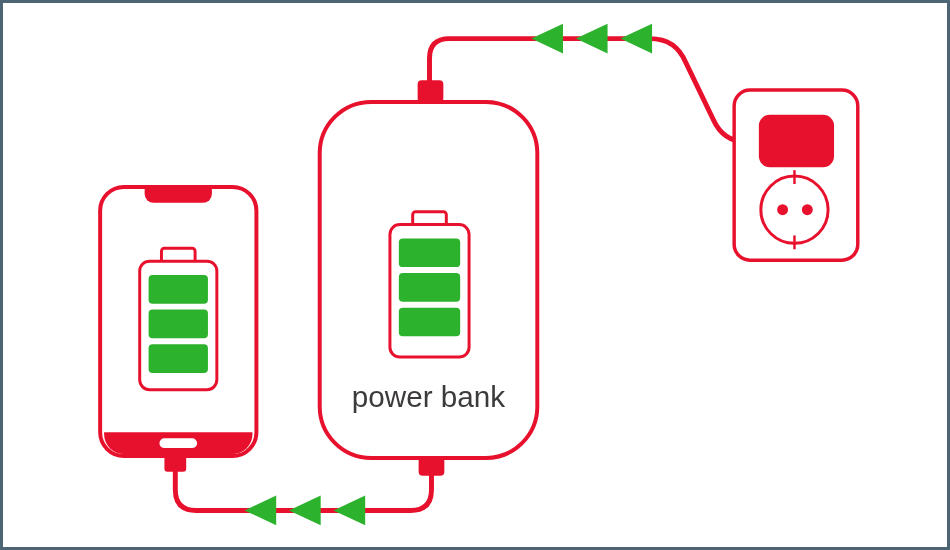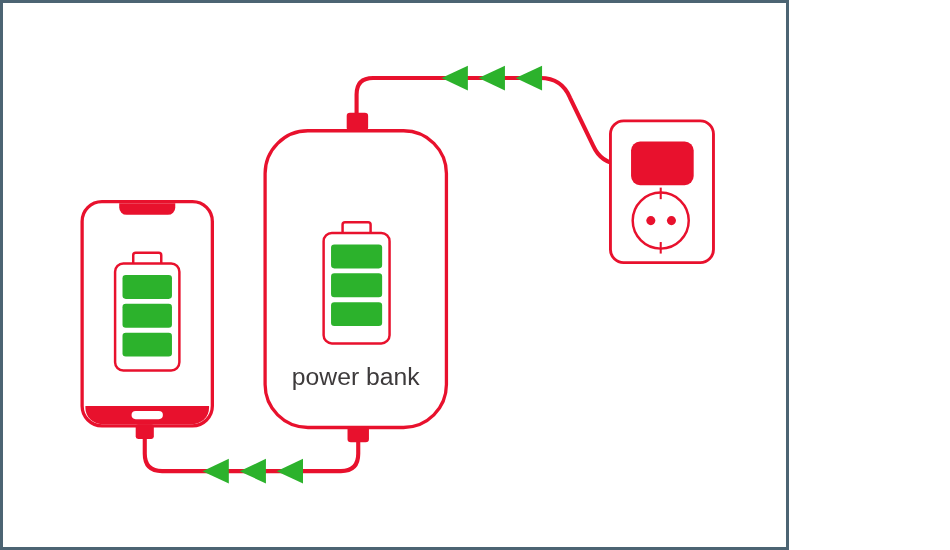--- a/index.html
+++ b/index.html
@@ -1,20 +1,20 @@
 <!DOCTYPE html>
 <html style="--red: #e8112d; --green: #2cb22c; --ink: #3d3a3b; --border: #4c6473; --bg: #ffffff;"><head>
 <meta charset="utf-8">
 <style>
   :root{
     --red:#e8112d; --green:#2cb22c; --ink:#3d3a3b; --border:#4c6473; --bg:#ffffff;
   }
   html,body{margin:0;padding:0;background:var(--bg);}
   .frame{
-    width:789px;height:550px;box-sizing:border-box;
+    width:950px;height:550px;box-sizing:border-box;
     border:3px solid var(--border);background:var(--bg);
     position:relative;overflow:hidden;
     font-family:"Liberation Sans", sans-serif;
   }
   svg{display:block;width:100%;height:100%;}
   .stroke-red{stroke:var(--red);fill:none;}
   .stroke-red-fill-white{stroke:var(--red);fill:#ffffff;}
   .fill-red{fill:var(--red);stroke:none;}
   .fill-green{fill:var(--green);stroke:none;}
   .fill-white{fill:#ffffff;stroke:none;}

